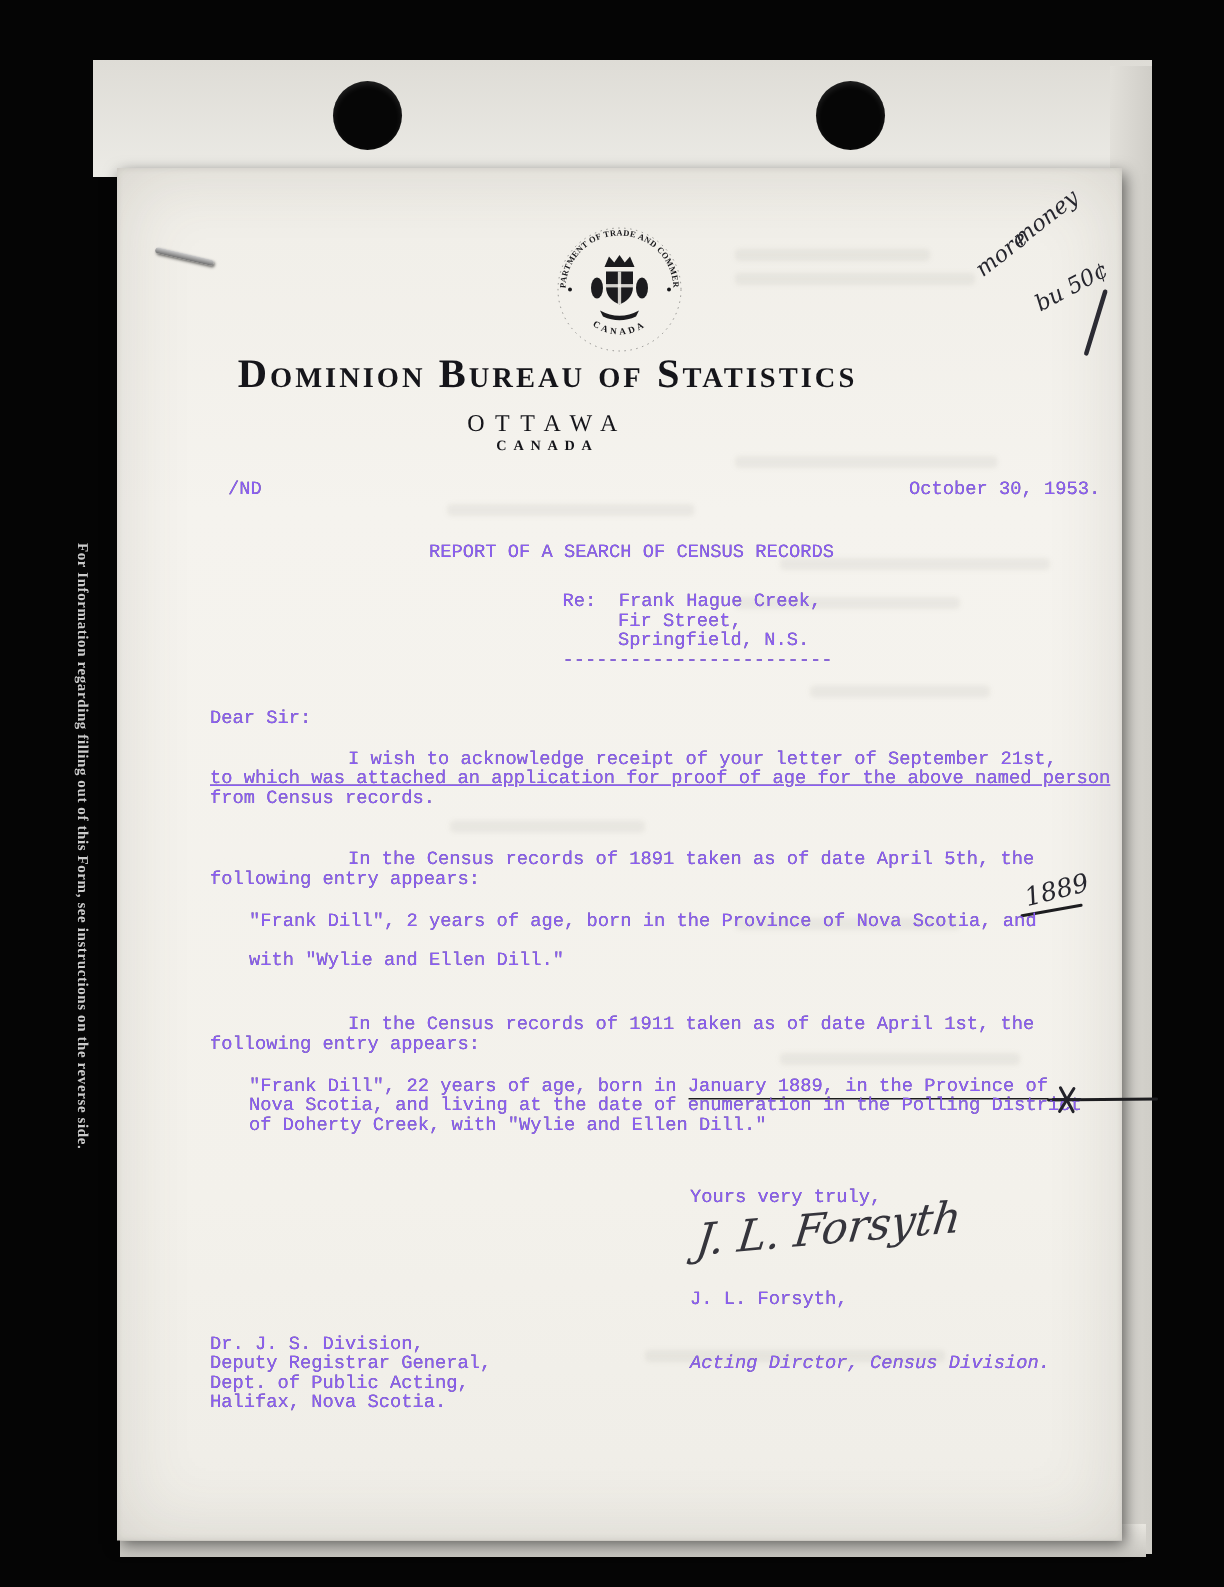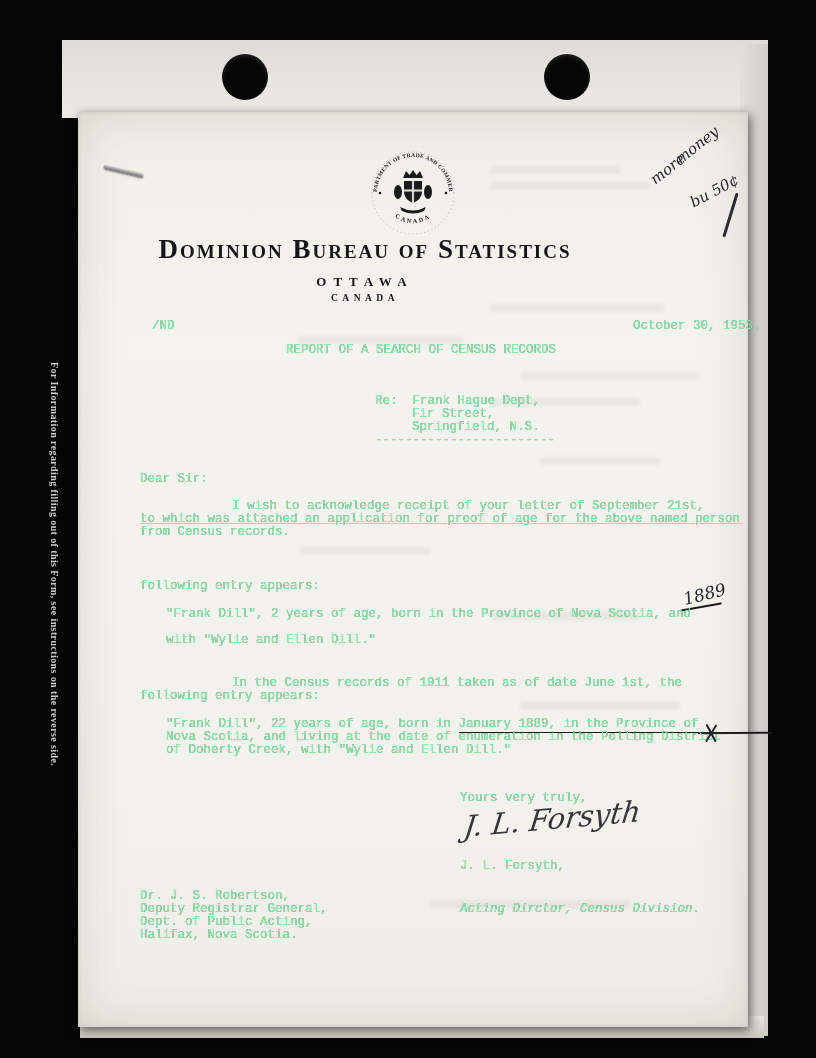--- a/index.html
+++ b/index.html
@@ -9,26 +9,26 @@
   #back-top{left:62px;top:40px;width:706px;height:78px;background:linear-gradient(180deg,#dedcd6,#ecebe6);}
   #back-right{left:740px;top:44px;width:28px;height:992px;background:linear-gradient(90deg,#e2e0da,#cfcdc7);}
   #back-bottom{left:80px;top:1016px;width:684px;height:22px;background:linear-gradient(180deg,#e9e7e1,#c9c7c1);}
   .hole{position:absolute;width:46px;height:46px;border-radius:50%;background:#060606;box-shadow:inset 0 2px 4px rgba(255,255,255,.12);}
   #page{position:absolute;left:78px;top:112px;width:670px;height:915px;
         background:linear-gradient(180deg,#f0eee8,#f5f3ee 25%,#f3f1eb 75%,#efede7);
         box-shadow:inset 0 0 50px rgba(82,76,62,.16), inset 0 0 5px rgba(0,0,0,.10), 2px 3px 10px rgba(0,0,0,.6);}
   #staple{position:absolute;left:103px;top:169px;width:40px;height:4px;border-radius:2px;
         background:linear-gradient(180deg,#cfcfcf,#6f6f6f);transform:rotate(13deg);box-shadow:1px 1px 2px rgba(0,0,0,.55);}
   .tw{position:absolute;font-family:"Liberation Mono","DejaVu Sans Mono",monospace;font-size:12.5px;
-      line-height:13px;color:#86efac;white-space:pre;text-shadow:0 0 .4px rgba(10,10,10,.65);}
+      line-height:13px;color:#8b5cf6;white-space:pre;text-shadow:0 0 .4px rgba(10,10,10,.65);}
   .hw{position:absolute;font-family:"DejaVu Serif","Liberation Serif",serif;font-style:italic;color:#26262e;}
   .serifhead{position:absolute;left:78px;width:574px;text-align:center;color:#15151a;
       font-family:"Liberation Serif",serif;}
   #bureau-title{top:234px;font-size:27px;font-weight:bold;font-variant:small-caps;letter-spacing:2px;}
-  #city-line{top:274px;font-size:13px;font-weight:bold;letter-spacing:7px;}
+  #city-line{top:274px;font-size:16px;font-weight:normal;letter-spacing:7px;}
   #country-line{top:293px;font-size:9.5px;font-weight:bold;letter-spacing:4.5px;}
   #margin-note{position:absolute;left:60px;top:362px;transform:rotate(90deg);transform-origin:0 0;
       font-family:"Liberation Serif",serif;font-weight:bold;font-size:10px;letter-spacing:.4px;
       color:#cbcbcb;white-space:nowrap;}
   .underlined{border-bottom:1.6px solid #1c1c1e;padding-bottom:.5px;}
   .inkline{position:absolute;background:#1d1d20;border-radius:1px;}
   .g{position:absolute;height:8px;border-radius:3px;background:rgba(95,92,86,.075);filter:blur(1.6px);}
   #asterisk-mark{position:absolute;left:701px;top:723px;width:20px;height:20px;}
   #asterisk-mark span{position:absolute;left:0;top:9px;width:20px;height:2.4px;background:#23232a;border-radius:1px;}
   #signature-script{left:464px;top:802px;font-size:29px;transform:rotate(-5deg) skewX(-12deg);opacity:.92;}
@@ -87,63 +87,64 @@
       <ellipse cx="58" cy="42" rx="4" ry="7"></ellipse>
       <path d="M30 57 q13 7 26 0 l-2 4 q-11 5 -22 0 z"></path>
     </g>
   </svg>
 
   <div id="bureau-title" class="serifhead">Dominion Bureau of Statistics</div>
   <div id="city-line" class="serifhead">OTTAWA</div>
   <div id="country-line" class="serifhead">CANADA</div>
 
   <div class="tw" style="left:152px;top:320px;">/ND</div>
-  <div class="tw" style="left:606px;top:320px;margin-left:27px;">October 30, 1953.</div>
+  <div class="tw" style="left:606px;top:320px;">October 30, 1953.</div>
 
-  <div class="tw" style="left:86px;top:344px;width:670px;text-align:center;">REPORT OF A SEARCH OF CENSUS RECORDS</div>
+  <div class="tw" style="left:86px;top:362px;width:670px;text-align:center;">REPORT OF A SEARCH OF CENSUS RECORDS</div>
 
-  <div class="tw" style="left:375px;top:395px;">Re:  Frank Hague Dept,</div>
+  <div class="tw" style="left:375px;top:395px;">Re:  Frank Hague Creek,</div>
   <div class="tw" style="left:412px;top:408px;">Fir Street,</div>
   <div class="tw" style="left:412px;top:421px;">Springfield, N.S.</div>
   <div class="tw" style="left:375px;top:434px;">------------------------</div>
 
   <div class="tw" style="left:140px;top:473px;">Dear Sir:</div>
 
   <div class="tw" style="left:232px;top:500px;">I wish to acknowledge receipt of your letter of September 21st,</div>
   <div class="tw" style="left:140px;top:513px;text-decoration:underline;">to which was attached an application for proof of age for the above named person</div>
   <div class="tw" style="left:140px;top:526px;">from Census records.</div>
 
+  <div class="tw" style="left:232px;top:567px;">In the Census records of 1891 taken as of date April 5th, the</div>
   <div class="tw" style="left:140px;top:580px;">following entry appears:</div>
 
   <div class="hw" style="left:683px;top:584px;font-size:17px;transform:rotate(-14deg);">1889</div>
   <div class="inkline" style="left:680px;top:606px;width:42px;height:1.6px;transform:rotate(-10deg);"></div>
 
   <div class="tw" style="left:166px;top:608px;">"Frank Dill", 2 years of age, born in the Province of Nova Scotia, and</div>
   <div class="tw" style="left:166px;top:634px;">with "Wylie and Ellen Dill."</div>
 
-  <div class="tw" style="left:232px;top:677px;">In the Census records of 1911 taken as of date June 1st, the</div>
+  <div class="tw" style="left:232px;top:677px;">In the Census records of 1911 taken as of date April 1st, the</div>
   <div class="tw" style="left:140px;top:690px;">following entry appears:</div>
 
   <div class="tw" style="left:166px;top:718px;"><span>"Frank Dill", 22 years of age, born in </span><span class="underlined">January 1889, in the Province of</span></div>
   <div class="inkline" style="left:698px;top:732px;width:74px;height:1.8px;transform:rotate(-.4deg);"></div>
   <div class="tw" style="left:166px;top:731px;">Nova Scotia, and living at the date of enumeration in the Polling District</div>
   <div class="tw" style="left:166px;top:744px;">of Doherty Creek, with "Wylie and Ellen Dill."</div>
 
   <div id="asterisk-mark">
     <span style="transform:rotate(0deg);"></span>
     <span style="transform:rotate(62deg);"></span>
     <span style="transform:rotate(122deg);"></span>
   </div>
 
   <div class="tw" style="left:460px;top:792px;">Yours very truly,</div>
   <div class="hw" id="signature-script">J. L. Forsyth</div>
   <div class="tw" style="left:460px;top:860px;">J. L. Forsyth,</div>
   <div class="tw" style="left:460px;top:903px;font-style:italic;">Acting Dirctor, Census Division.</div>
 
-  <div class="tw" style="left:140px;top:890px;">Dr. J. S. Robertson,</div>
+  <div class="tw" style="left:140px;top:890px;">Dr. J. S. Division,</div>
   <div class="tw" style="left:140px;top:903px;">Deputy Registrar General,</div>
   <div class="tw" style="left:140px;top:916px;">Dept. of Public Acting,</div>
   <div class="tw" style="left:140px;top:929px;">Halifax, Nova Scotia.</div>
 
   <div class="hw" style="left:648px;top:160px;font-size:15px;transform:rotate(-38deg);">more</div>
   <div class="hw" style="left:672px;top:136px;font-size:15px;transform:rotate(-38deg);">money</div>
   <div class="hw" style="left:688px;top:182px;font-size:15px;transform:rotate(-28deg);">bu 50¢</div>
   <div id="slash-mark"></div>
 
 </div>

